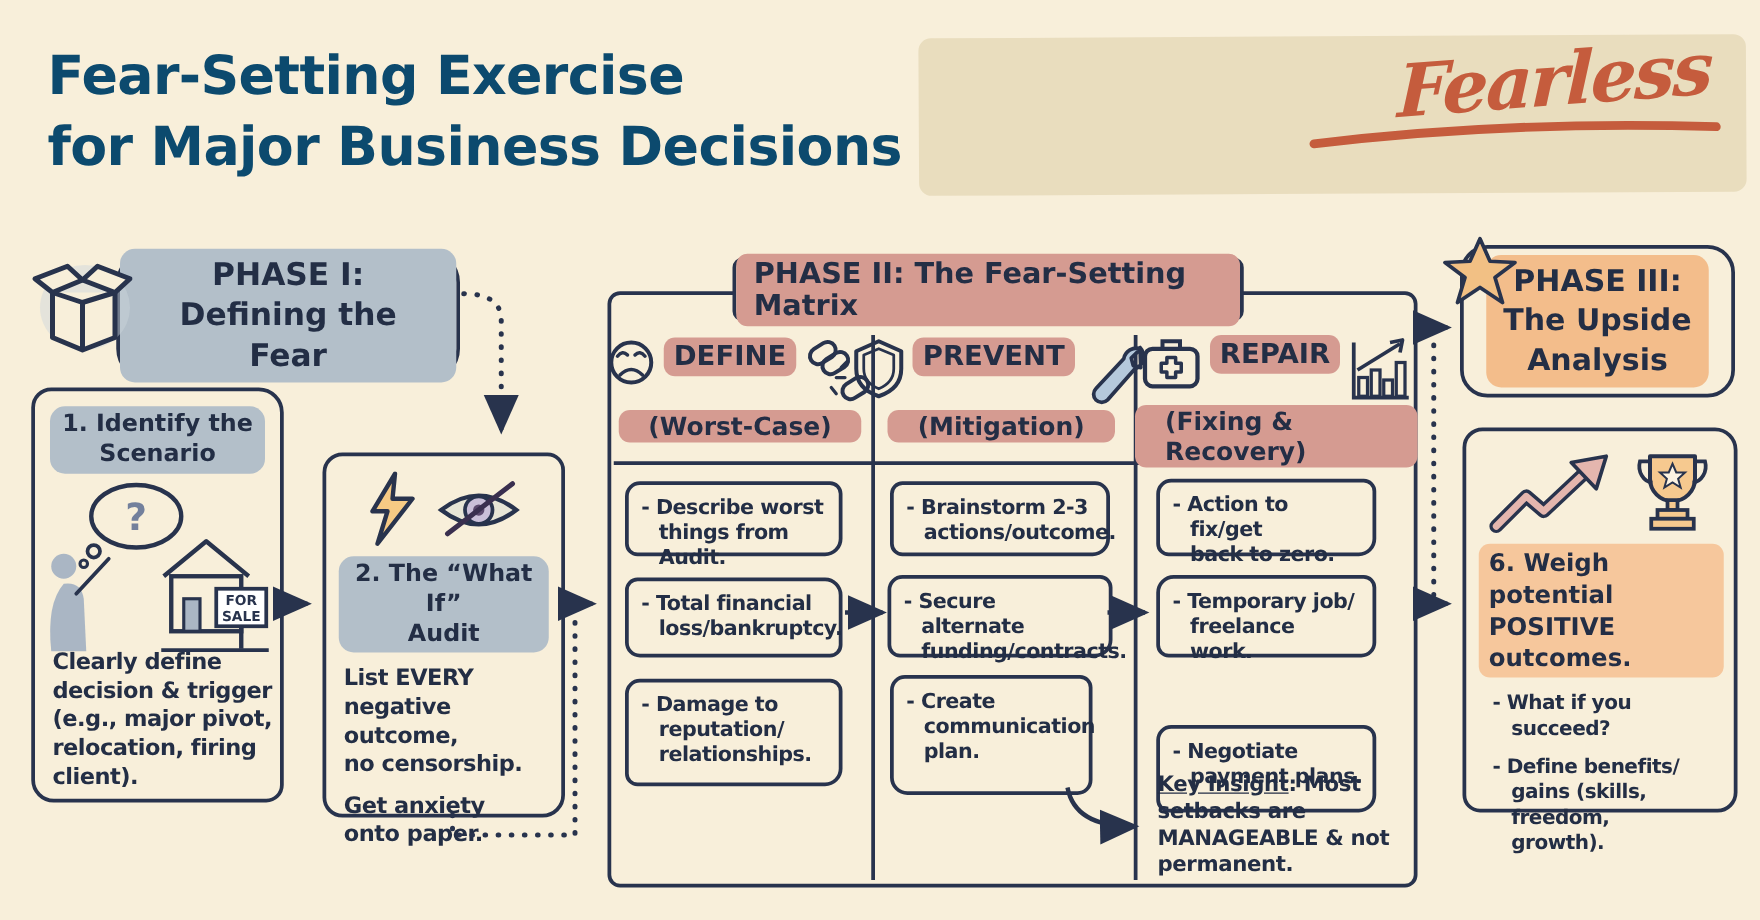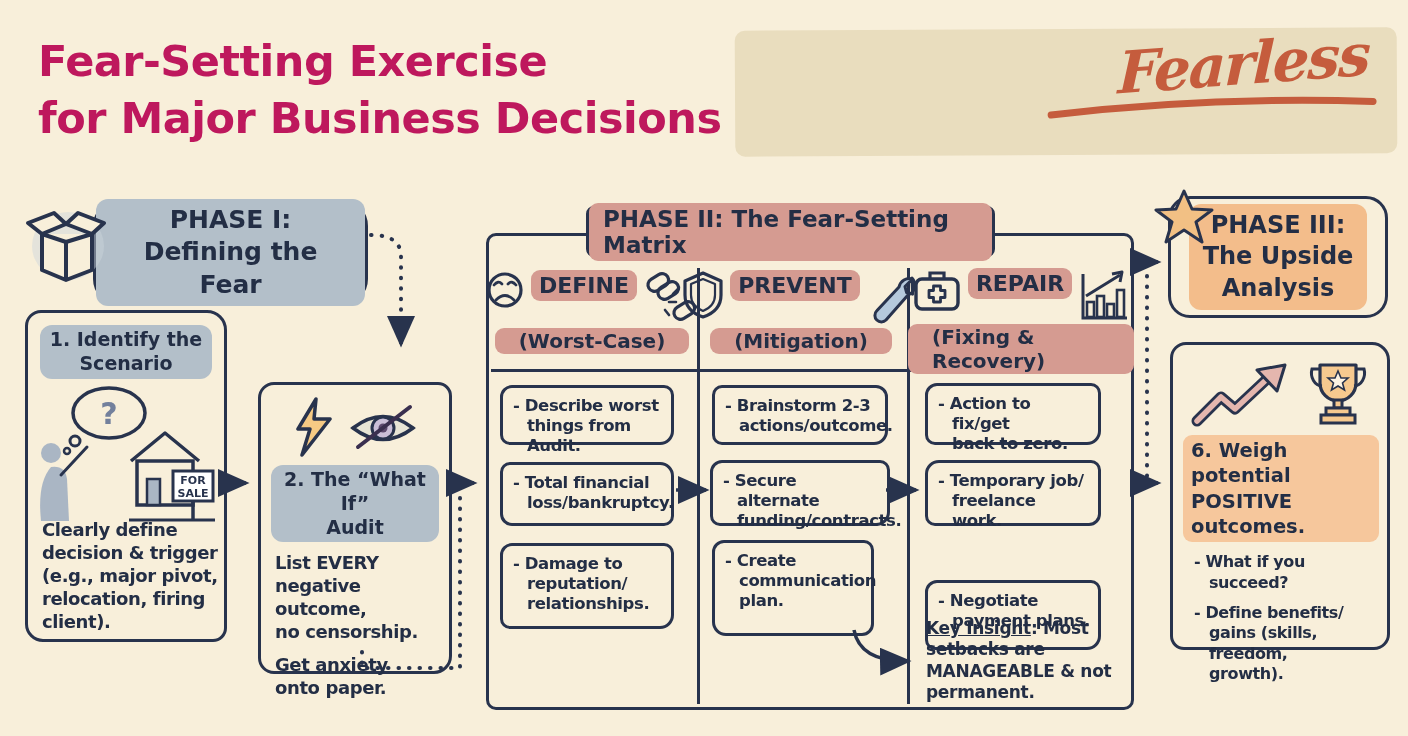--- a/index.html
+++ b/index.html
@@ -7,34 +7,34 @@
   .canvas{position:relative;width:1408px;height:736px;background:#f8efda;overflow:hidden;color:#232e45;}
   .abs{position:absolute;}
   .pre{white-space:pre-line;}
   .box{position:absolute;border:3.5px solid #28334d;background:transparent;box-sizing:border-box;}
   .hl{display:inline-block;}
   .hl-blue{background:#b3bfc9;border-radius:12px;}
   .hl-rose{background:#d59b91;border-radius:9px;}
   .hl-peach{background:#f3bd8b;border-radius:12px;}
   .hl-peachlight{background:#f6c79c;border-radius:9px;}
 
-  .page-title{left:38px;top:33px;font-size:43px;font-weight:bold;line-height:1.32;color:#be185d;letter-spacing:-0.5px;}
+  .page-title{left:38px;top:33px;font-size:43px;font-weight:bold;line-height:1.32;color:#0c4a6e;letter-spacing:-0.5px;}
 
   .logo-panel{left:735px;top:29px;width:662px;height:126px;background:#e9ddbe;border-radius:10px;transform:rotate(-0.3deg);}
   .logo-script{position:absolute;right:28px;top:2px;font-family:"DejaVu Serif","Liberation Serif",serif;font-style:italic;font-weight:bold;font-size:58px;color:#c55c3d;transform:rotate(-4deg) skewX(-6deg);letter-spacing:-2px;}
   .logo-caps{position:absolute;right:30px;top:84px;font-family:"DejaVu Serif","Liberation Serif",serif;font-weight:bold;font-size:27px;letter-spacing:3px;color:#1e4e7a;}
 
   .p1-header{left:93px;top:200px;width:275px;height:105px;border-radius:26px;display:flex;align-items:center;justify-content:center;}
   .p1-header .hl{font-size:25px;font-weight:bold;text-align:center;padding:5px 16px;line-height:1.3;}
 
   .box1{left:25px;top:310px;width:202px;height:332px;border-radius:16px 20px 14px 18px;}
   .box1 .title{display:block;margin:12px 12px 0;text-align:center;font-size:19px;font-weight:bold;line-height:1.25;padding:3px 6px;}
   .box1 .body{position:absolute;left:14px;top:205px;font-size:18px;font-weight:bold;line-height:1.28;letter-spacing:-0.4px;}
 
-  .box2{left:258px;top:382px;width:194px;height:292px;border-radius:16px 14px 18px 16px;}
+  .box2{left:258px;top:362px;width:194px;height:292px;border-radius:16px 14px 18px 16px;}
   .icon-row{display:flex;align-items:center;justify-content:center;gap:14px;margin-top:12px;}
   .box2 .title{display:block;margin:8px 10px 0;text-align:center;font-size:19px;font-weight:bold;line-height:1.25;padding:3px 4px;}
   .box2 .body{margin:10px 0 0 14px;font-size:18px;font-weight:bold;line-height:1.27;letter-spacing:-0.4px;}
 
   .matrix{left:486px;top:233px;width:648px;height:477px;border-radius:10px;}
   .vdiv{position:absolute;width:3px;background:#28334d;top:32px;height:436px;}
   .hline{position:absolute;left:2px;right:2px;top:133px;height:3px;background:#28334d;}
 
   .p2-title{left:586px;top:206px;width:409px;height:51px;border-radius:8px;background:#f8efda;display:flex;align-items:center;justify-content:center;z-index:4;}
   .p2-title .hl{font-size:23px;font-weight:bold;padding:3px 14px;}

